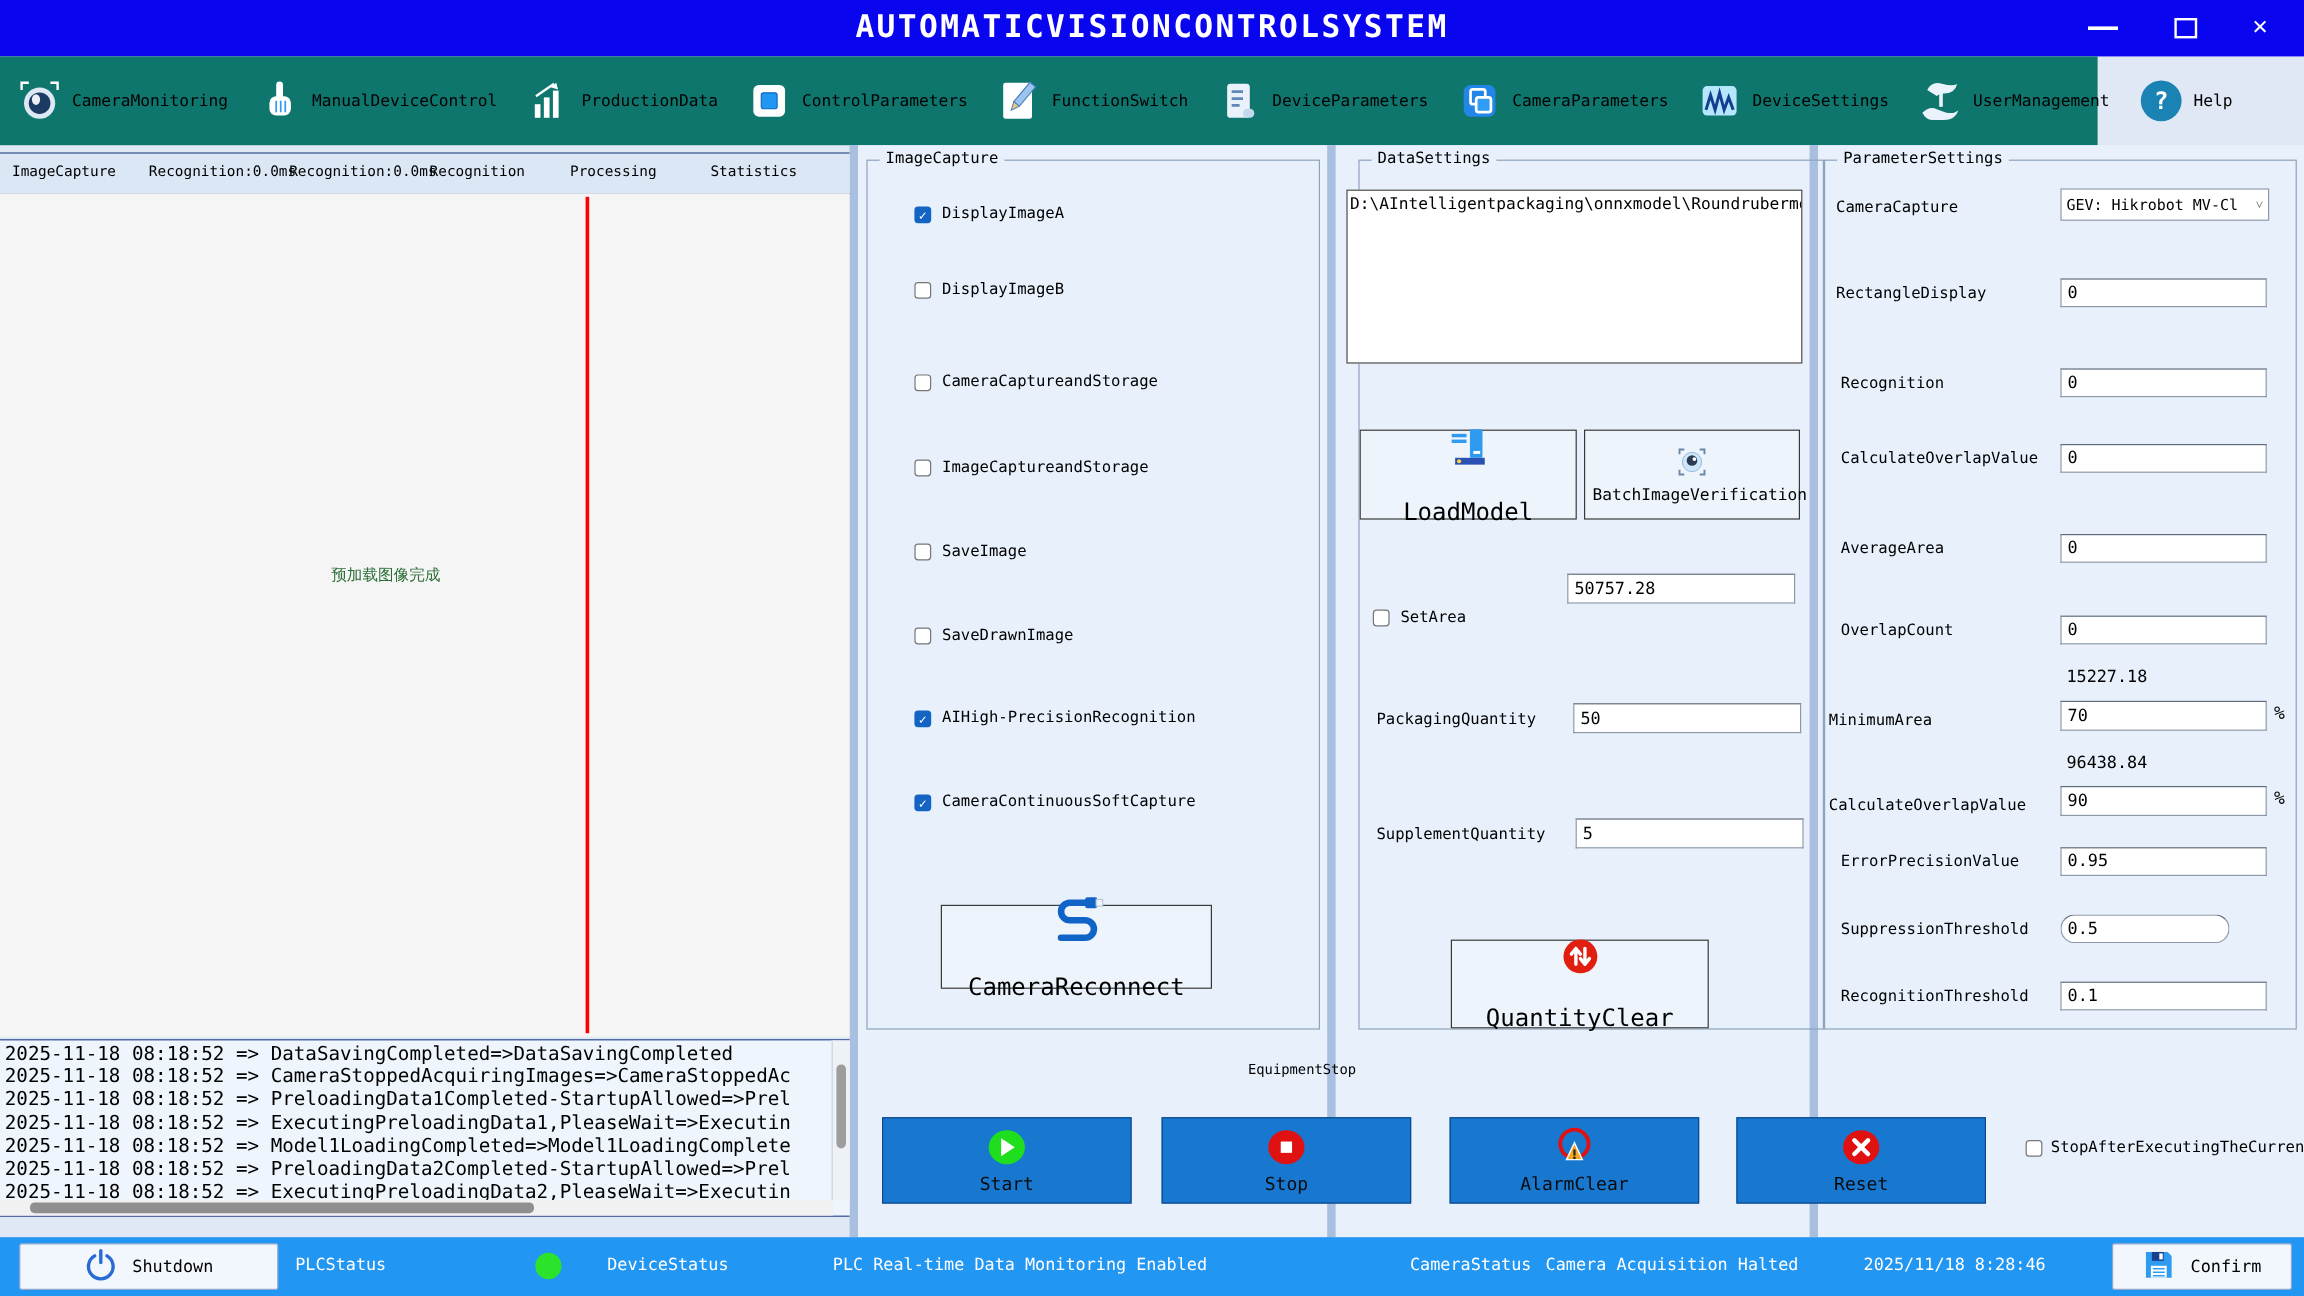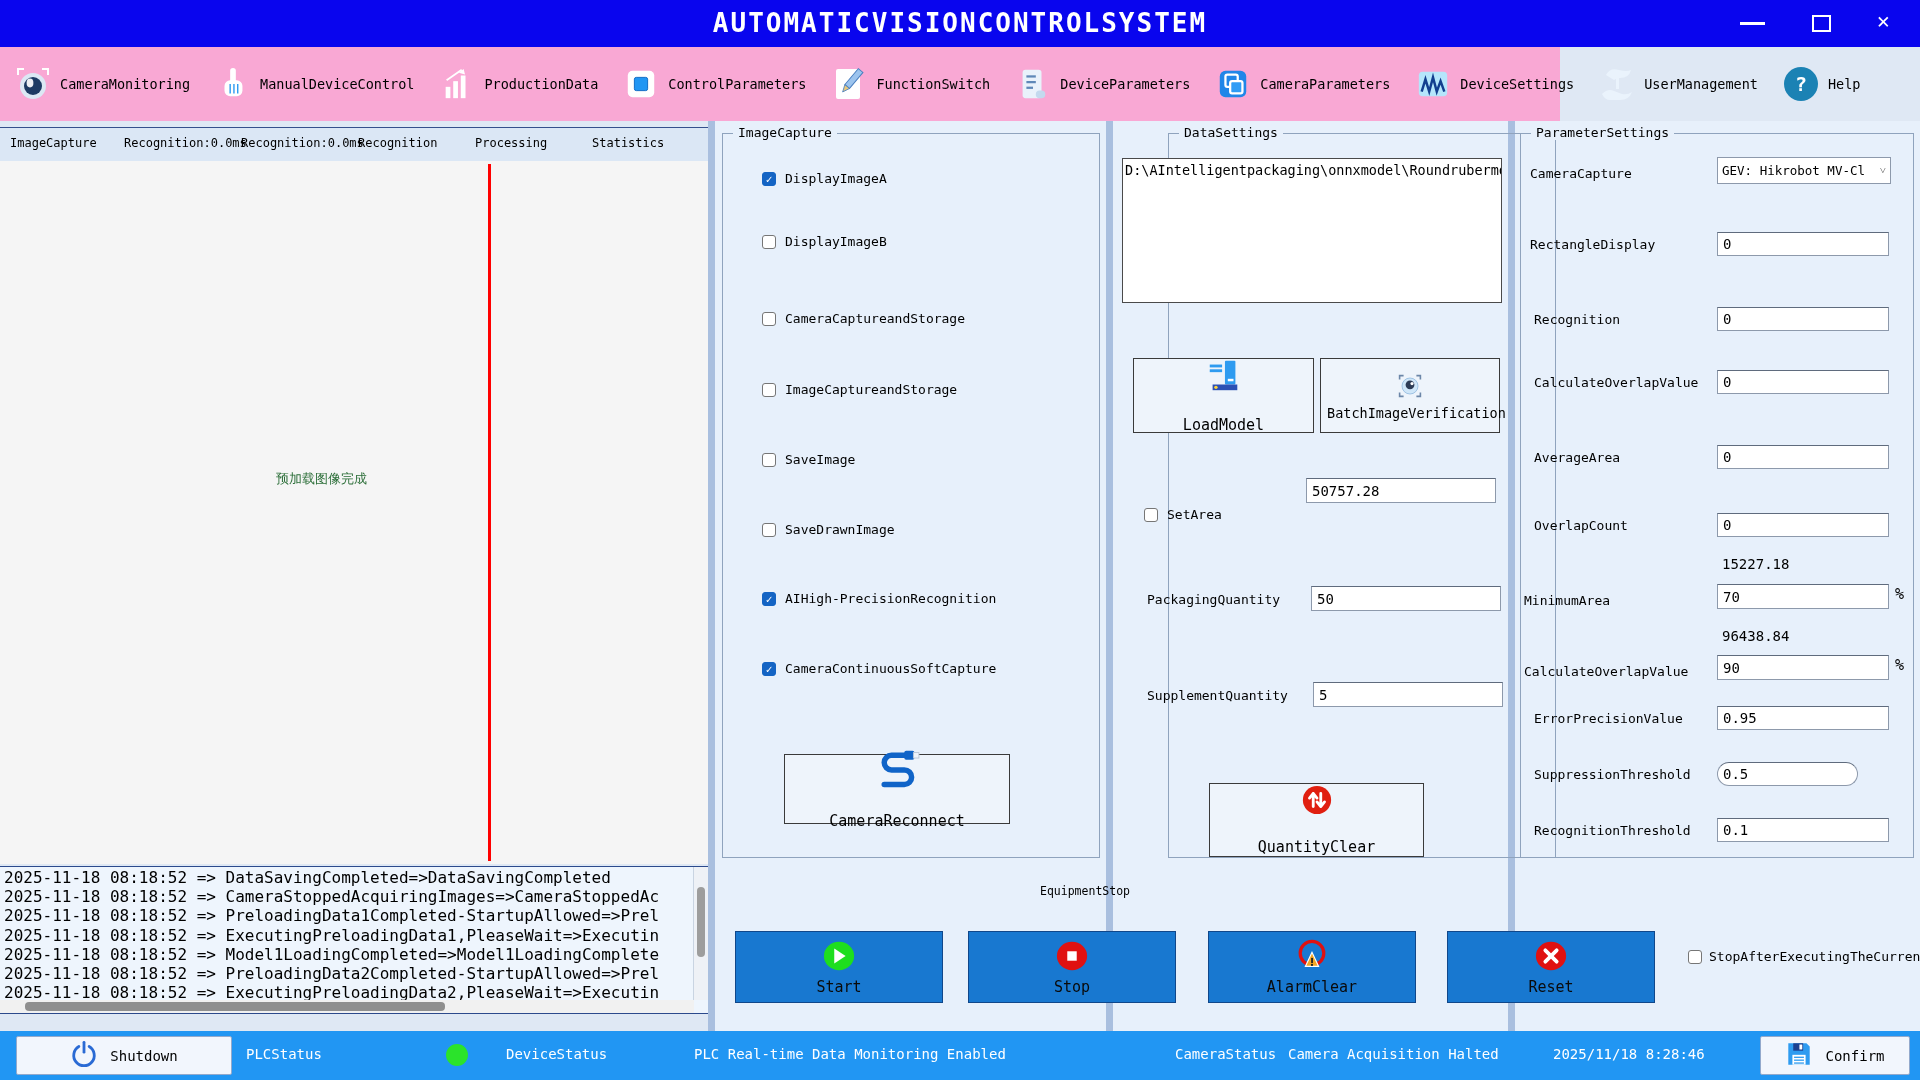--- a/index.html
+++ b/index.html
@@ -7,21 +7,21 @@
        font-family:"DejaVu Sans Mono",monospace;background:#dfe8f4;color:#000}
   .abs{position:absolute}
 
   
   .titlebar{position:absolute;left:0;top:0;width:1920px;height:47px;background:#0905ee}
   .apptitle{position:absolute;left:0;top:8px;width:1920px;text-align:center;color:#fff;
             font-size:26px;font-weight:bold;letter-spacing:2px}
   .wc{position:absolute;color:#fff;cursor:default}
 
   
-  .menubar{position:absolute;left:0;top:47px;width:1560px;height:74px;background:#f9a8d4;
+  .menubar{position:absolute;left:0;top:47px;width:1748px;height:74px;background:#0f766e;
            display:flex;align-items:center;gap:24px;padding:0 14px;box-sizing:border-box}
   .menu-item{display:flex;align-items:center;gap:8px;font-size:13.5px;white-space:nowrap}
   .micon{width:38px;height:38px;display:flex;align-items:center;justify-content:center;flex:0 0 auto}
 
   
   .tabstrip{position:absolute;left:0;top:127px;width:708px;height:33px;background:#dbe7f5;
             border-top:1px solid #35508c;border-bottom:1px solid #35508c}
   .tab{position:absolute;top:8px;font-size:12px}
   .imgarea{position:absolute;left:0;top:161px;width:708px;height:703px;background:#f5f5f5}
   .redline{position:absolute;left:488px;top:164px;width:3px;height:697px;background:#ff0000}
@@ -49,21 +49,21 @@
   .cbrow{position:absolute;display:flex;align-items:center;gap:9px;font-size:13px;white-space:nowrap}
 
   .inp{position:absolute;background:#fff;border:1px solid #8d99ab;border-top-color:#5f6b7d;
        font-size:14px;font-family:inherit;padding:1px 5px;box-sizing:border-box;outline:none}
   .plabel{position:absolute;font-size:13px;white-space:nowrap}
   .pstatic{position:absolute;font-size:14px;white-space:nowrap}
   .pct{position:absolute;font-size:15px}
 
   .toolbtn{position:absolute;background:#eef4fb;border:1px solid #3a3a3a;display:flex;
            flex-direction:column;align-items:center;justify-content:center;gap:19px;box-sizing:border-box;
-           font-size:15px;text-align:center;cursor:default}
+           font-size:20px;text-align:center;cursor:default}
   .toolbtn .tlabel{line-height:1.15}
 
   .select{position:absolute;background:#fff;border:1px solid #8d99ab;display:flex;align-items:center;
           justify-content:space-between;padding:0 4px;box-sizing:border-box;font-size:12.5px;white-space:nowrap}
   .select .chev{color:#555;font-size:11px;margin-left:2px}
 
   .bigbtn{position:absolute;width:208px;height:72px;background:#1878d0;border:1px solid #10478a;
           display:flex;flex-direction:column;align-items:center;justify-content:space-between;
           padding:7px 0 6px;box-sizing:border-box;cursor:default}
   .bigbtn .blabel{color:#0a0a0a;font-size:15px}
@@ -275,21 +275,21 @@
     <span>
       <svg width="56" height="42" viewBox="0 0 56 46">
           <path d="M14 40h22a8 8 0 0 0 0-16H22a8 8 0 0 1 0-16h16" fill="none" stroke="#1064c8" stroke-width="6" stroke-linecap="round"></path>
           <rect x="36" y="3" width="11" height="10" rx="2" fill="#1064c8"></rect>
           <rect x="46" y="5" width="6" height="6" fill="#eef4fb" stroke="#b9c6d6"></rect>
         </svg>
     </span>
     <span class="tlabel">CameraReconnect</span>
   </div>
 
-  <div class="group" style="left:1168px;top:133px;width:386px;height:723px">
+  <div class="group" style="left:1132px;top:133px;width:386px;height:723px">
     <span class="gtitle">DataSettings</span>
   </div>
   <div class="abs" style="left:1122px;top:158px;width:380px;height:145px;background:#fff;border:1px solid #4a4a4a;padding:3px 2px;box-sizing:border-box;font-size:13.5px;white-space:nowrap;overflow:hidden">D:\AIntelligentpackaging\onnxmodel\Roundrubermod</div>
   <div class="toolbtn" style="left:1133px;top:358px;width:181px;height:75px">
     <span>
       <svg width="40" height="38" viewBox="0 0 40 40">
           <rect x="5" y="9" width="13" height="3" fill="#2e9bf0"></rect>
           <rect x="5" y="14" width="13" height="3" fill="#2e9bf0"></rect>
           <rect x="21" y="5" width="11" height="25" rx="1" fill="#2e9bf0"></rect>
           <rect x="24" y="24" width="6" height="2.6" fill="#fff"></rect>

